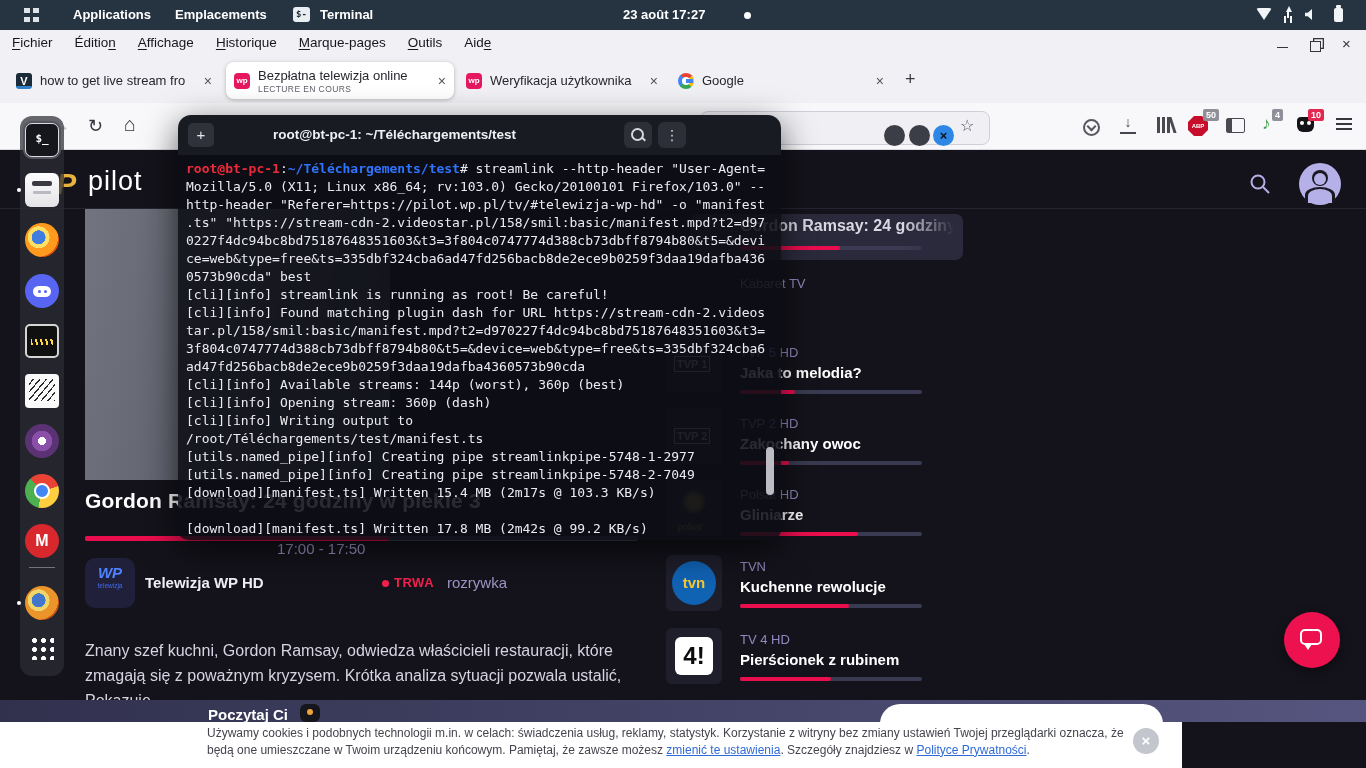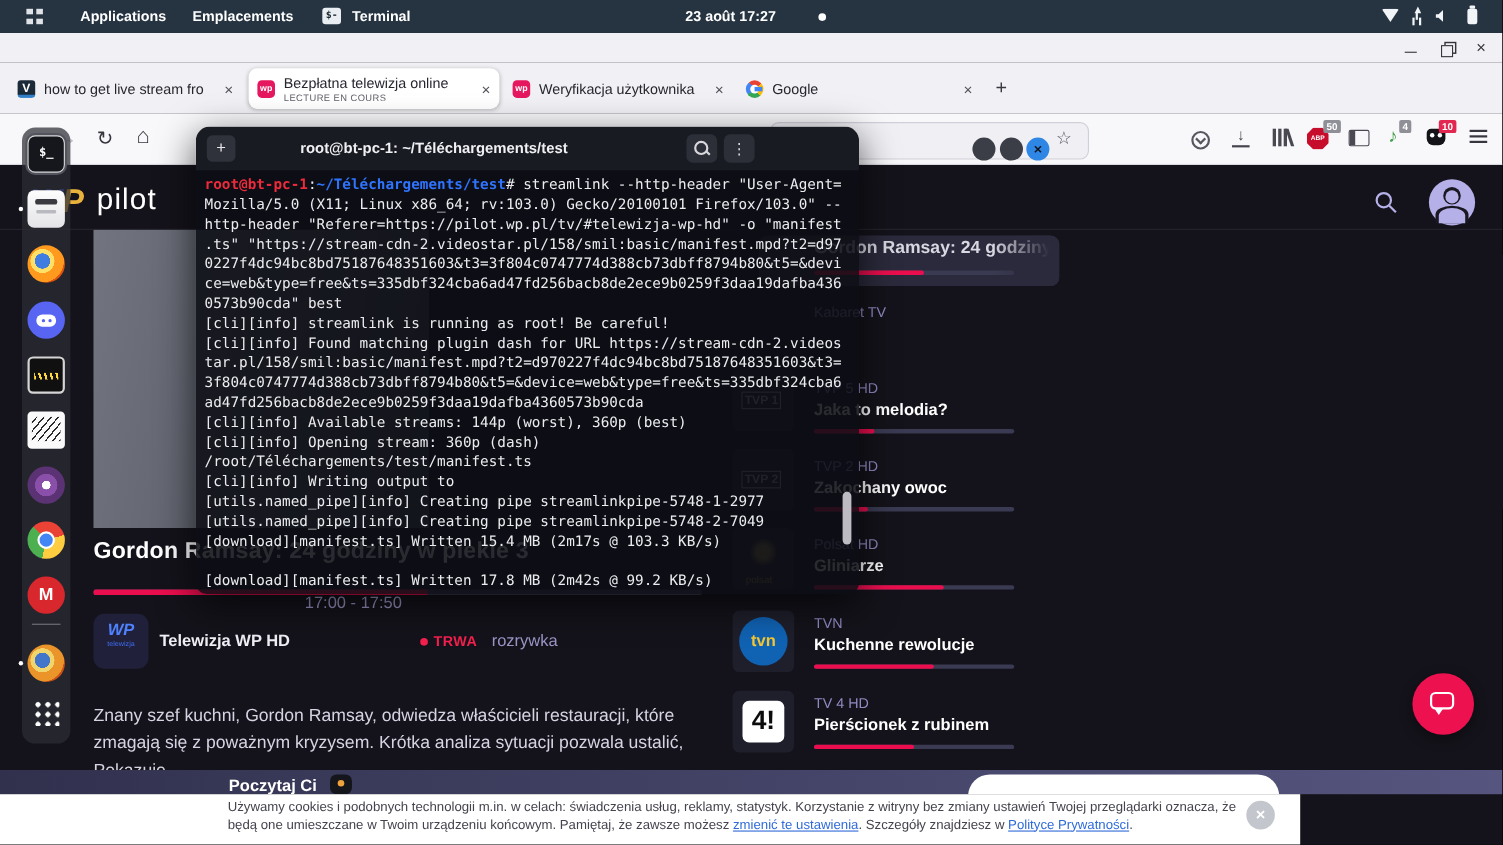--- a/index.html
+++ b/index.html
@@ -271,20 +271,21 @@
   </div>
 
   <div id="chat-fab"></div>
 
   <div id="cookie">
     <p><span>Używamy cookies i podobnych technologii m.in. w celach: świadczenia usług, reklamy, statystyk. Korzystanie z witryny bez zmiany ustawień Twojej przeglądarki oznacza, że będą one umieszczane w Twoim urządzeniu końcowym. Pamiętaj, że zawsze możesz </span><a href="#">zmienić te ustawienia</a><span>. Szczegóły znajdziesz w </span><a href="#">Polityce Prywatności</a><span>.</span></p>
     <div id="cookie-close">×</div>
   </div>
 
   <div id="menubar">
+    <div id="menu-items"><span class="menu-item"><u>F</u>ichier</span><span class="menu-item">Éditio<u>n</u></span><span class="menu-item"><u>A</u>ffichage</span><span class="menu-item"><u>H</u>istorique</span><span class="menu-item"><u>M</u>arque-pages</span><span class="menu-item"><u>O</u>utils</span><span class="menu-item">Aid<u>e</u></span></div>
     <div class="winctl" id="win-min"></div>
     <div class="winctl" id="win-restore"></div>
     <div class="winctl" id="win-close">×</div>
   </div>
 
   <div id="tabstrip">
     <div id="tabs">
         <div class="tab" style="left: 8px; width: 212px;">
           <span class="fav fav-v-favicon">V</span>
           <div class="tab-col">
@@ -353,22 +354,22 @@
         <div class="tl"><span>0227f4dc94bc8bd75187648351603&amp;t3=3f804c0747774d388cb73dbff8794b80&amp;t5=&amp;devi</span></div>
         <div class="tl"><span>ce=web&amp;type=free&amp;ts=335dbf324cba6ad47fd256bacb8de2ece9b0259f3daa19dafba436</span></div>
         <div class="tl"><span>0573b90cda" best</span></div>
         <div class="tl"><span>[cli][info] streamlink is running as root! Be careful!</span></div>
         <div class="tl"><span>[cli][info] Found matching plugin dash for URL https://stream-cdn-2.videos</span></div>
         <div class="tl"><span>tar.pl/158/smil:basic/manifest.mpd?t2=d970227f4dc94bc8bd75187648351603&amp;t3=</span></div>
         <div class="tl"><span>3f804c0747774d388cb73dbff8794b80&amp;t5=&amp;device=web&amp;type=free&amp;ts=335dbf324cba6</span></div>
         <div class="tl"><span>ad47fd256bacb8de2ece9b0259f3daa19dafba4360573b90cda</span></div>
         <div class="tl"><span>[cli][info] Available streams: 144p (worst), 360p (best)</span></div>
         <div class="tl"><span>[cli][info] Opening stream: 360p (dash)</span></div>
+        <div class="tl"><span>[cli][info] Writing output to</span></div>
         <div class="tl"><span>/root/Téléchargements/test/manifest.ts</span></div>
-        <div class="tl"><span>[cli][info] Writing output to</span></div>
         <div class="tl"><span>[utils.named_pipe][info] Creating pipe streamlinkpipe-5748-1-2977</span></div>
         <div class="tl"><span>[utils.named_pipe][info] Creating pipe streamlinkpipe-5748-2-7049</span></div>
         <div class="tl"><span>[download][manifest.ts] Written 15.4 MB (2m17s @ 103.3 KB/s)</span></div>
         <div class="tl">&nbsp;</div>
         <div class="tl"><span>[download][manifest.ts] Written 17.8 MB (2m42s @ 99.2 KB/s)</span></div>
       </div>
     <div id="term-scroll"></div>
   </div>
   <div class="term-circ" style="left:884px"></div>
   <div class="term-circ" style="left:909px"></div>

